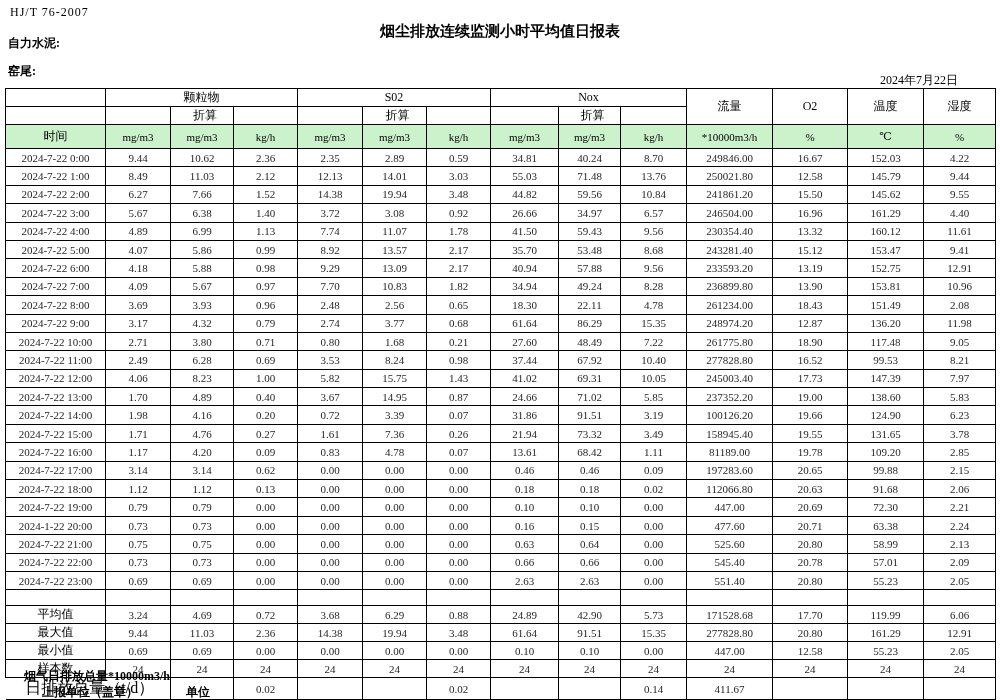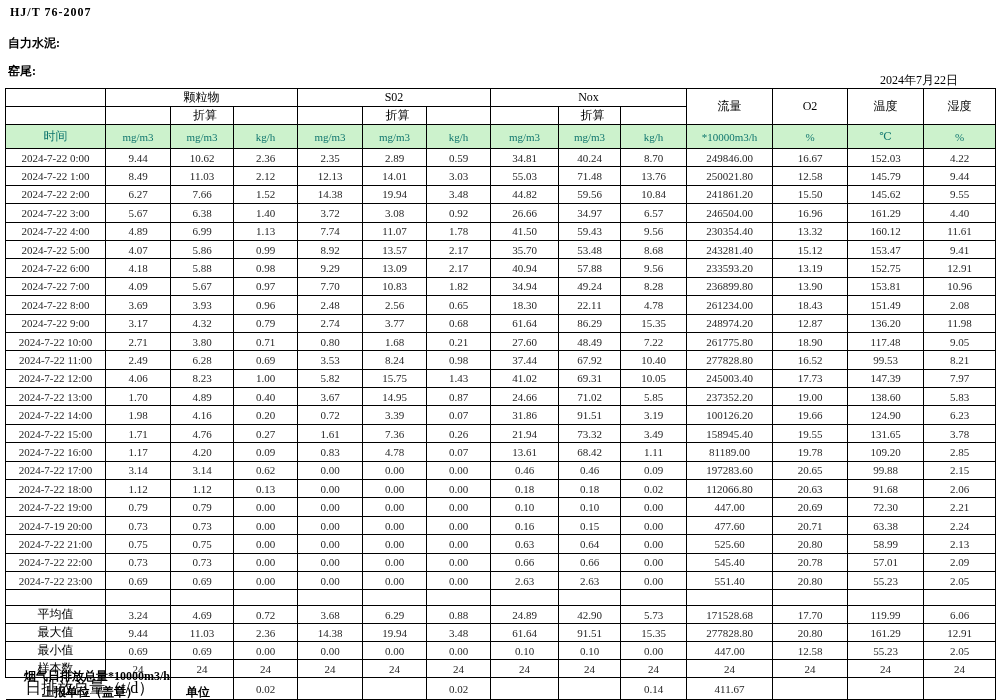--- a/index.html
+++ b/index.html
@@ -1,46 +1,47 @@
 <!DOCTYPE html>
 <html><head>
 <meta charset="utf-8">
 <style>
   html,body{margin:0;padding:0;background:#fff;}
   .page{position:relative;width:1000px;height:700px;background:#fff;overflow:hidden;
         font-family:"Liberation Serif","DejaVu Serif",serif;color:#000;}
-  .std{position:absolute;left:10px;top:5px;font-size:12px;font-weight:bold;letter-spacing:1px;}
+  .std{position:absolute;left:10px;top:5px;font-size:12px;font-weight:normal;letter-spacing:1px;}
   .title{position:absolute;left:0;top:22px;width:1000px;text-align:center;font-size:15px;font-weight:bold;}
   .company{position:absolute;left:8px;top:35px;font-size:12px;font-weight:bold;}
   .location{position:absolute;left:8px;top:63px;font-size:12px;font-weight:bold;}
   .date{position:absolute;right:42px;top:72px;font-size:12px;}
   table.report{position:absolute;left:5px;top:88px;width:990px;border-collapse:collapse;table-layout:fixed;}
   table.report td{border:1px solid #000;text-align:center;vertical-align:middle;
         font-size:11px;color:#262626;padding:0;overflow:hidden;white-space:nowrap;}
   tr.h1 td{height:16px;font-size:12px;color:#000;}
   tr.h2 td{height:15px;font-size:12px;color:#000;padding-left:6px;}
-  tr.units td{height:23px;background:#ccf2cc;font-size:11px;color:#0f766e;}
+  tr.units td{height:23px;background:#ccf2cc;font-size:11px;color:#000000;}
   tr.units td.time{font-size:12px;}
   tbody tr.datarow td{height:17.4px;}
   tbody tr.sep td{height:15px;}
   tbody tr.sum td{height:17px;}
   tbody tr.sum td.rowlabel{font-size:12px;color:#000;}
   tbody tr.total td{height:17px;}
   tbody tr.total td.total-label{border-left:0;text-align:center;padding-left:4px;font-size:16px;color:#000;}
   td.o2{color:#6b6b6b;font-size:10px;}
   td.time{white-space:pre;}
   .f1{position:absolute;left:24px;top:668px;font-size:12px;font-weight:bold;}
   .f2{position:absolute;left:8px;top:684px;font-size:12px;font-weight:bold;margin-left:34px;}
   .f3{position:absolute;left:186px;top:684px;font-size:12px;font-weight:bold;font-family:Liberation Mono, monospace;}
 </style>
 </head>
 <body>
 
 <div class="page">
   <div class="std">HJ/T  76-2007</div>
+  <div class="title">烟尘排放连续监测小时平均值日报表</div>
   <div class="company">自力水泥:</div>
   <div class="location">窑尾:</div>
   <div class="date">2024年7月22日</div>
 
   <table class="report">
     <colgroup>
       <col style="width:100px">
       <col style="width:65px">
         <col style="width:63px">
         <col style="width:64px">
@@ -410,21 +411,21 @@
           <td>0.00</td>
           <td>0.10</td>
           <td>0.10</td>
           <td>0.00</td>
           <td>447.00</td>
           <td class="o2">20.69</td>
           <td>72.30</td>
           <td>2.21</td>
         </tr>
         <tr class="datarow">
-          <td class="time">2024-7-19 20:00</td>
+          <td class="time">2024-1-22 20:00</td>
           <td>0.73</td>
           <td>0.73</td>
           <td>0.00</td>
           <td>0.00</td>
           <td>0.00</td>
           <td>0.00</td>
           <td>0.16</td>
           <td>0.15</td>
           <td>0.00</td>
           <td>477.60</td>

